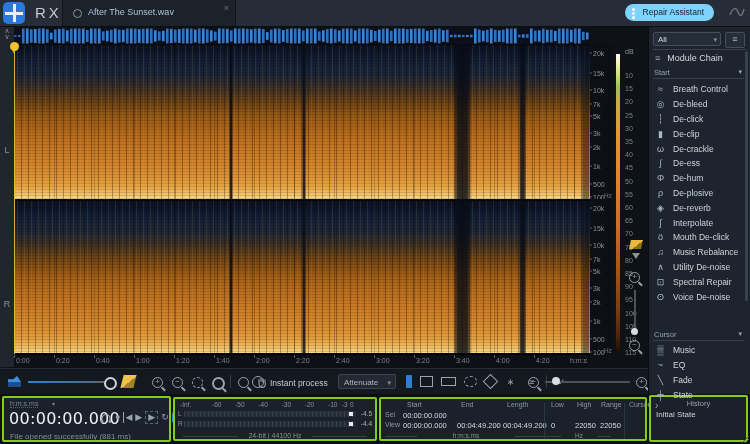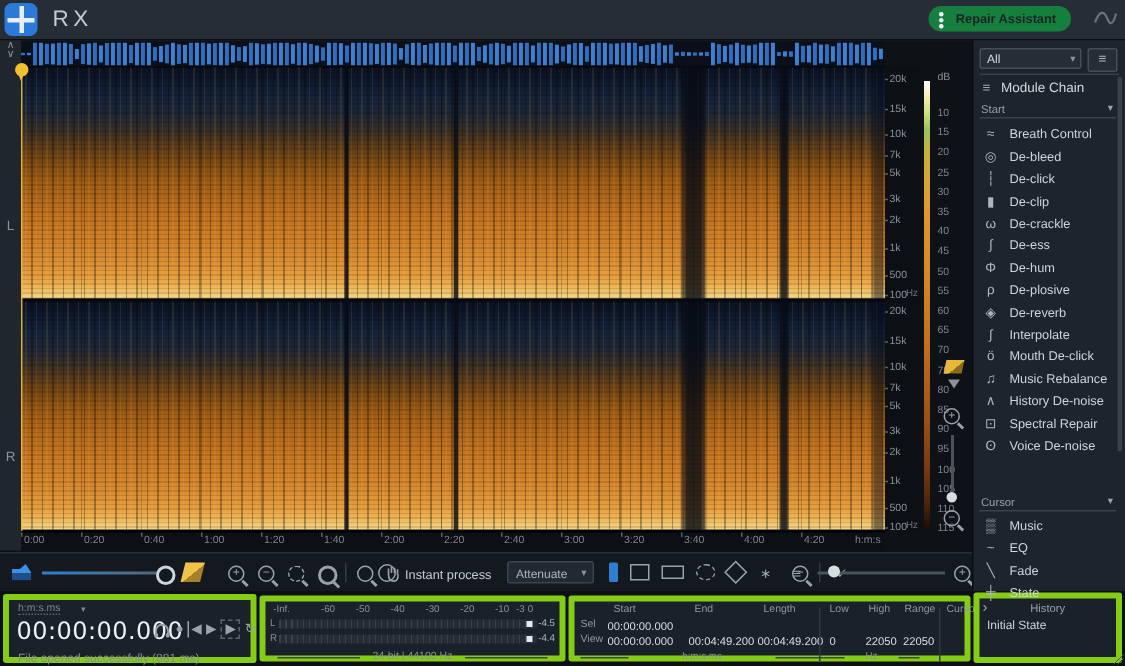--- a/index.html
+++ b/index.html
@@ -10,22 +10,22 @@
   #topbar{position:absolute;left:0;top:0;width:750px;height:26px;background:#272d36;border-bottom:1px solid #0b0e12;}
   #logo{position:absolute;left:3px;top:2px;width:22px;height:22px;border-radius:5px;background:#2b79d8;}
   #logo:before,#logo:after{content:'';position:absolute;background:#e8eef5;}
   #logo:before{left:10px;top:2px;width:3px;height:18px;}
   #logo:after{left:2px;top:10px;width:18px;height:3px;}
   #rx-label{position:absolute;left:35px;top:4px;font-size:15px;font-weight:400;letter-spacing:3px;color:#c3cad2;}
   #tab{position:absolute;left:62px;top:0;width:172px;height:26px;background:#1c2229;border-left:1px solid #12161b;border-right:1px solid #12161b;}
   #tab .dot{position:absolute;left:10px;top:9px;width:7px;height:7px;border:1.5px solid #8a93a0;border-radius:50%;}
   #tab .title{position:absolute;left:25px;top:7px;font-size:9px;color:#a9c3de;white-space:nowrap;}
   #tab .close{position:absolute;right:6px;top:3px;font-size:9px;color:#6b7480;}
-  #repair-assistant{position:absolute;right:36px;top:4px;height:17px;padding:0 10px 0 18px;border-radius:9px;background:#15803d;
-      font-size:8.5px;color:#1d2127;line-height:17px;font-weight:bold;}
+  #repair-assistant{position:absolute;right:36px;top:4px;height:17px;padding:0 10px 0 18px;border-radius:9px;background:#7dd3fc;
+      font-size:8.5px;color:#1d2127;line-height:17px;}
   #repair-assistant .ra-ico{position:absolute;left:7px;top:4px;width:3px;height:3px;border-radius:50%;background:#fff;
       box-shadow:0 4px 0 #e8f4ff,0 8px 0 #fff;}
   #squiggle{position:absolute;right:4px;top:4px;}
 
   
   #left-strip{position:absolute;left:0;top:27px;width:14px;height:340px;background:#20262e;border-right:1px solid #0a0d11;}
   #collapse{position:absolute;left:2px;top:1px;font-size:7px;line-height:6px;color:#8a929c;text-align:center;width:10px;}
   .chan-letter{position:absolute;left:0;width:14px;text-align:center;font-size:9px;color:#8a929c;}
 
   
@@ -95,21 +95,21 @@
   #tool-time{width:6px;height:13px;background:#2f7fd0;border-radius:1px;}
   .box-tool{width:11px;height:9px;border:1.5px solid #9aa2ac;}
   .wide-tool{width:13px;height:7px;border:1.5px solid #9aa2ac;}
   #tool-lasso{width:11px;height:9px;border:1.5px dashed #9aa2ac;border-radius:50%;}
   #tool-brush{width:9px;height:9px;border:1.5px solid #9aa2ac;transform:rotate(45deg);}
   #hzoom-track{position:absolute;left:545px;top:12px;width:85px;height:2px;background:#4a525c;}
   #hzoom-handle{position:absolute;left:552px;top:8px;width:8px;height:8px;border-radius:50%;background:#d8dde2;}
 
   
   #bottom{position:absolute;left:0;top:394px;width:750px;height:50px;background:#0c0f13;}
-  .panel{position:absolute;background:#1b212a;border:4px solid #84cc16;border-radius:2px;box-sizing:border-box;}
+  .panel{position:absolute;background:#1b212a;border:2px solid #84cc16;border-radius:2px;box-sizing:border-box;}
   #p-transport{left:2px;top:2px;width:169px;height:46px;}
   #fmt-label{position:absolute;left:6px;top:2px;font-size:7px;color:#7e8590;border-bottom:1px dotted #5a626c;}
   #fmt-caret{position:absolute;left:48px;top:2px;font-size:6px;color:#7e8590;}
   #big-time{position:absolute;left:5px;top:11px;font-size:16px;color:#eef1f5;letter-spacing:.3px;font-family:"DejaVu Sans",sans-serif;font-weight:400;}
   #transport-icons{position:absolute;left:96px;top:13px;display:flex;align-items:center;gap:3px;}
   .t-ico{font-size:9px;color:#9aa2ac;line-height:11px;}
   #t-prev{border-left:1.5px solid #9aa2ac;padding-left:1px;}
   #t-next{border:1px dashed #5a626c;padding:0 2px;}
   #t-sel-play{width:12px;height:11px;background:#2f7fd0;border-radius:2px;display:flex;align-items:center;justify-content:center;color:#fff;font-size:7px;}
   #status-msg{position:absolute;left:6px;top:34px;font-size:8px;color:#858d98;}
@@ -163,20 +163,25 @@
   #divider-top{position:absolute;left:4px;right:4px;top:22px;height:1px;background:#3a414c;}
 </style>
 </head>
 <body>
 
 <div id="app">
 
   <div id="topbar">
     <div id="logo"></div>
     <div id="rx-label">RX</div>
+    <div id="tab">
+      <span class="dot"></span>
+      <span class="title">After The Sunset.wav</span>
+      <span class="close">×</span>
+    </div>
     <div id="repair-assistant">
       <span class="ra-ico"></span>
       <span>Repair Assistant</span>
     </div>
     <svg id="squiggle" width="18" height="16">
       <path d="M2 11 C5 3,8 3,10 8 S14 13,16 5" stroke="#6a7178" stroke-width="1.5" fill="none"></path>
     </svg>
   </div>
 
   <div id="left-strip">
@@ -635,21 +640,21 @@
         <div class="mod-item">
           <span class="mi">ö</span>
           <span class="ml">Mouth De-click</span>
         </div>
         <div class="mod-item">
           <span class="mi">♫</span>
           <span class="ml">Music Rebalance</span>
         </div>
         <div class="mod-item">
           <span class="mi">∧</span>
-          <span class="ml">History De-noise</span>
+          <span class="ml">Utility De-noise</span>
         </div>
         <div class="mod-item">
           <span class="mi">⊡</span>
           <span class="ml">Spectral Repair</span>
         </div>
         <div class="mod-item">
           <span class="mi">ʘ</span>
           <span class="ml">Voice De-noise</span>
         </div>
       </div>

